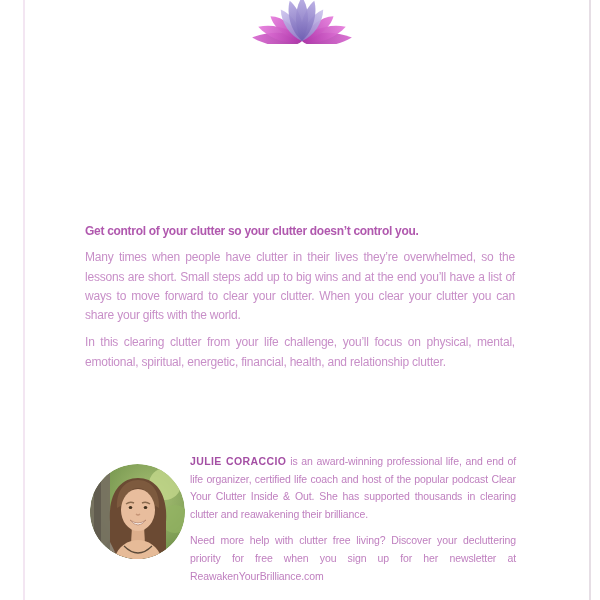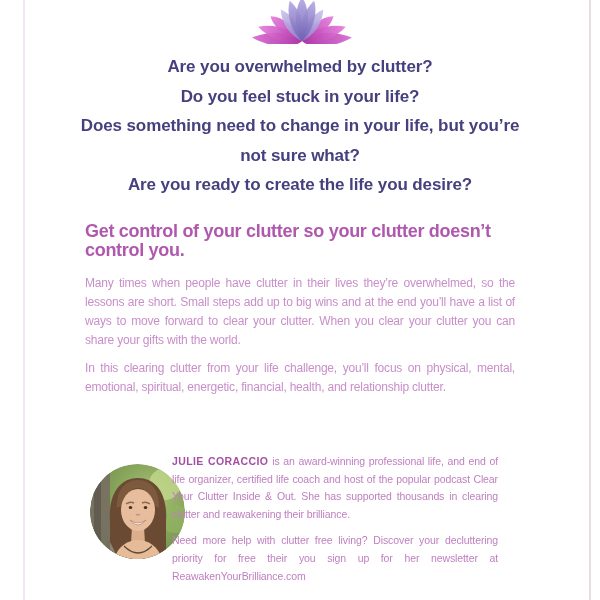--- a/index.html
+++ b/index.html
@@ -27,30 +27,30 @@
 
   .body-copy{
     position:absolute;left:85px;top:222px;width:430px;
     color:#c88fc8;
     font-size:12px;line-height:19.3px;
     text-align:justify;
     letter-spacing:-0.2px;
   }
   .body-copy p{margin:0 0 8px 0;}
   .body-copy .lead{
-    color:#b058ae;font-weight:bold;font-size:18px;
-    text-align:left;letter-spacing:-0.3px;margin-bottom:13px;
+    color:#b058ae;font-weight:bold;font-size:12px;
+    text-align:left;letter-spacing:-0.3px;margin-bottom:7px;
   }
 
   .author-photo{
     position:absolute;left:90px;top:464px;width:95px;height:95px;
     border-radius:50%;overflow:hidden;
   }
   .bio-text{
-    position:absolute;left:172px;top:453px;width:326px;
+    position:absolute;left:190px;top:453px;width:326px;
     color:#bf7fbf;
     font-size:10.5px;line-height:17.6px;
     text-align:justify;
     letter-spacing:-0.1px;
   }
   .bio-text p{margin:0 0 9px 0;}
   .bio-name{color:#a44fa4;font-weight:bold;letter-spacing:0.4px;}
 </style>
 </head>
 <body>
@@ -89,27 +89,20 @@
         <path d="M53 42 C45.5 30,45.5 12,53 2 C60.5 12,60.5 30,53 42 Z" fill="url(#pinkG)" transform="rotate(-52 53 42)"></path>
         <path d="M53 42 C46 31,46 15,53 4 C60 15,60 31,53 42 Z" fill="url(#innerG)" transform="rotate(34 53 42)"></path>
         <path d="M53 42 C46 31,46 15,53 4 C60 15,60 31,53 42 Z" fill="url(#innerG)" transform="rotate(-34 53 42)"></path>
         <path d="M53 42 C45.5 30,45.5 12,53 0 C60.5 12,60.5 30,53 42 Z" fill="url(#blueG)" transform="rotate(17 53 42)"></path>
         <path d="M53 42 C45.5 30,45.5 12,53 0 C60.5 12,60.5 30,53 42 Z" fill="url(#blueG)" transform="rotate(-17 53 42)"></path>
         <path d="M53 42 C45 29,45 10,53 -2 C61 10,61 29,53 42 Z" fill="url(#blueG)"></path>
       </g>
     </svg>
   </div>
 
-  <div class="headline">
-    <div>Are you overwhelmed by clutter?</div>
-    <div>Do you feel stuck in your life?</div>
-    <div>Does something need to change in your life, but you’re</div>
-    <div>not sure what?</div>
-    <div>Are you ready to create the life you desire?</div>
-  </div>
 
   <div class="body-copy">
     <p class="lead">Get control of your clutter so your clutter doesn’t control you.</p>
     <p>Many times when people have clutter in their lives they’re overwhelmed, so the lessons are short. Small steps add up to big wins and at the end you’ll have a list of ways to move forward to clear your clutter. When you clear your clutter you can share your gifts with the world.</p>
     <p>In this clearing clutter from your life challenge, you’ll focus on physical, mental, emotional, spiritual, energetic, financial, health, and relationship clutter.</p>
   </div>
 
   <div class="author-photo">
     <svg width="95" height="95" viewBox="0 0 95 95">
       <defs>
@@ -141,16 +134,16 @@
         <path d="M40 56 Q48 62 56 56 Q48 66 40 56 Z" fill="#ffffff" stroke="#b5836b" stroke-width="0.8"></path>
         <path d="M24 95 C28 82 38 76 48 76 C58 76 68 82 72 95 Z" fill="#e6bb98"></path>
         <path d="M34 82 Q48 96 62 82" stroke="#5c4b3a" stroke-width="1.2" fill="none"></path>
         <path d="M20 95 L20 78 C24 86 26 90 28 95 Z" fill="#8d8273"></path>
       </g>
     </svg>
   </div>
 
   <div class="bio-text">
     <p><span class="bio-name">JULIE CORACCIO</span><span> is an award-winning professional life, and end of life organizer, certified life coach and host of the popular podcast Clear Your Clutter Inside &amp; Out. She has supported thousands in clearing clutter and reawakening their brilliance.</span></p>
-    <p>Need more help with clutter free living? Discover your decluttering priority for free their you sign up for her newsletter at ReawakenYourBrilliance.com</p>
+    <p>Need more help with clutter free living? Discover your decluttering priority for free when you sign up for her newsletter at ReawakenYourBrilliance.com</p>
   </div>
 
 </div>
 
 </body></html>

